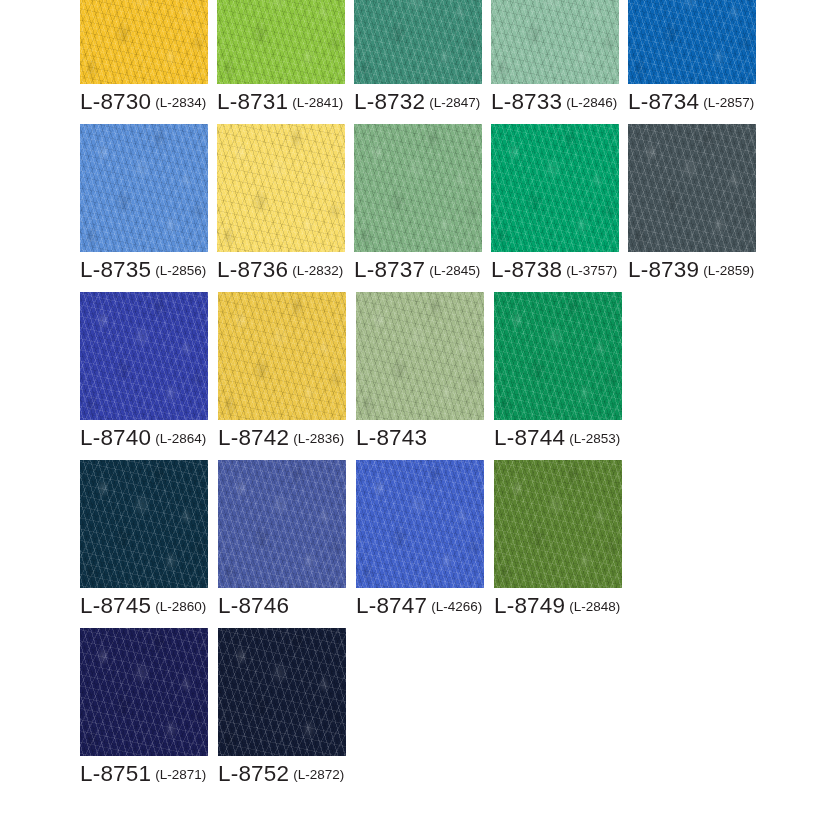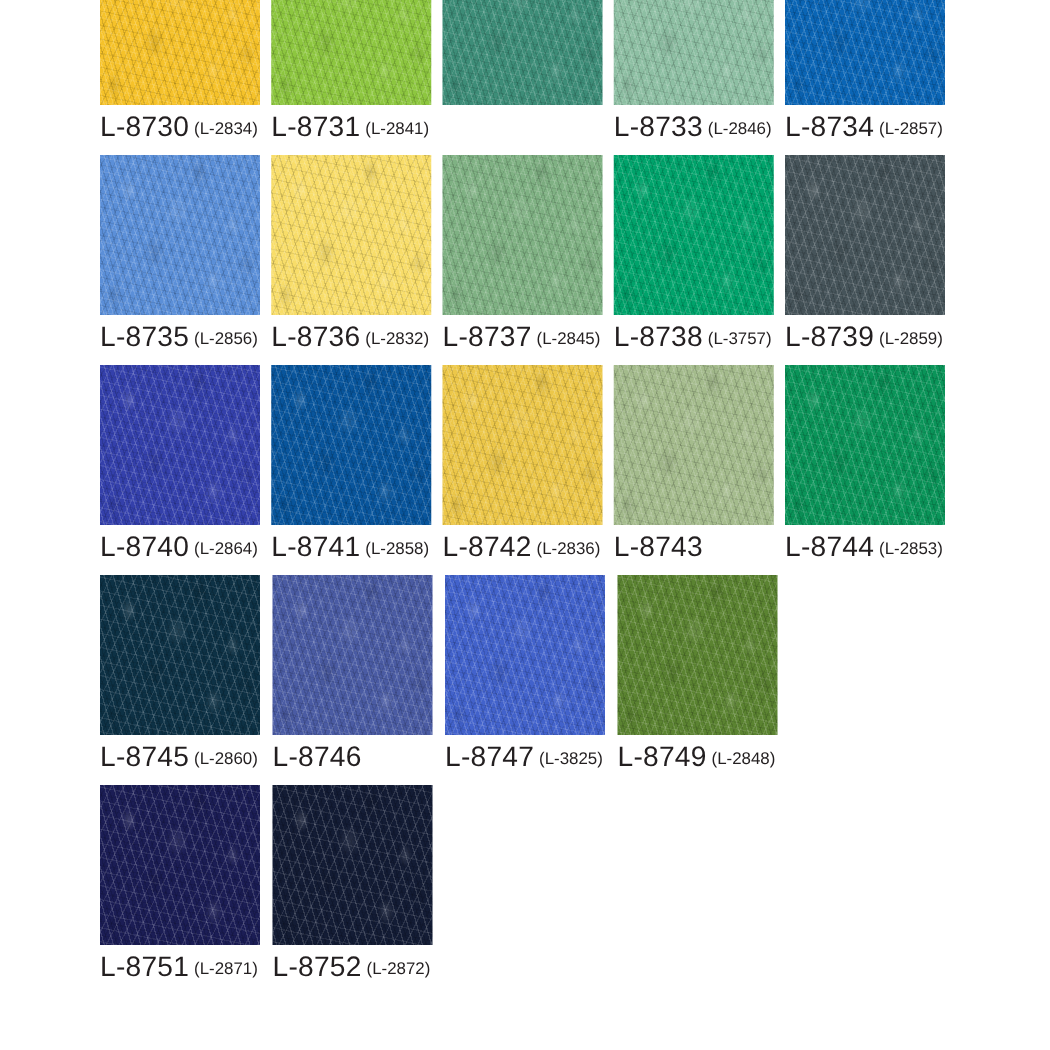--- a/index.html
+++ b/index.html
@@ -133,20 +133,21 @@
         <div class="cell">
           <div class="swatch" style="background-color: rgb(245, 194, 42);"></div>
           <div class="caption"><span class="code">L-8730</span><span class="alt">(L-2834)</span></div>
         </div>
         <div class="cell">
           <div class="swatch" style="background-color: rgb(141, 198, 63);"></div>
           <div class="caption"><span class="code">L-8731</span><span class="alt">(L-2841)</span></div>
         </div>
         <div class="cell">
           <div class="swatch" style="background-color: rgb(61, 141, 120);"></div>
+          <div class="caption"><span class="code">L-8732</span><span class="alt">(L-2847)</span></div>
         </div>
         <div class="cell">
           <div class="swatch" style="background-color: rgb(141, 191, 163);"></div>
           <div class="caption"><span class="code">L-8733</span><span class="alt">(L-2846)</span></div>
         </div>
         <div class="cell">
           <div class="swatch" style="background-color: rgb(10, 101, 181);"></div>
           <div class="caption"><span class="code">L-8734</span><span class="alt">(L-2857)</span></div>
         </div>
       </div>
@@ -171,24 +172,20 @@
           <div class="swatch" style="background-color: rgb(70, 84, 90);"></div>
           <div class="caption"><span class="code">L-8739</span><span class="alt">(L-2859)</span></div>
         </div>
       </div>
       <div class="row">
         <div class="cell">
           <div class="swatch" style="background-color: rgb(52, 64, 171);"></div>
           <div class="caption"><span class="code">L-8740</span><span class="alt">(L-2864)</span></div>
         </div>
         <div class="cell">
-          <div class="swatch" style="background-color: rgb(8, 85, 156);"></div>
-          <div class="caption"><span class="code">L-8741</span><span class="alt">(L-2858)</span></div>
-        </div>
-        <div class="cell">
           <div class="swatch" style="background-color: rgb(236, 199, 73);"></div>
           <div class="caption"><span class="code">L-8742</span><span class="alt">(L-2836)</span></div>
         </div>
         <div class="cell">
           <div class="swatch" style="background-color: rgb(164, 187, 140);"></div>
           <div class="caption"><span class="code">L-8743</span></div>
         </div>
         <div class="cell">
           <div class="swatch" style="background-color: rgb(10, 148, 89);"></div>
           <div class="caption"><span class="code">L-8744</span><span class="alt">(L-2853)</span></div>
@@ -198,21 +195,21 @@
         <div class="cell">
           <div class="swatch" style="background-color: rgb(13, 49, 69);"></div>
           <div class="caption"><span class="code">L-8745</span><span class="alt">(L-2860)</span></div>
         </div>
         <div class="cell">
           <div class="swatch" style="background-color: rgb(74, 91, 163);"></div>
           <div class="caption"><span class="code">L-8746</span></div>
         </div>
         <div class="cell">
           <div class="swatch" style="background-color: rgb(66, 98, 203);"></div>
-          <div class="caption"><span class="code">L-8747</span><span class="alt">(L-3825)</span></div>
+          <div class="caption"><span class="code">L-8747</span><span class="alt">(L-4266)</span></div>
         </div>
         <div class="cell">
           <div class="swatch" style="background-color: rgb(91, 131, 49);"></div>
           <div class="caption"><span class="code">L-8749</span><span class="alt">(L-2848)</span></div>
         </div>
       </div>
       <div class="row">
         <div class="cell">
           <div class="swatch" style="background-color: rgb(27, 29, 85);"></div>
           <div class="caption"><span class="code">L-8751</span><span class="alt">(L-2871)</span></div>

